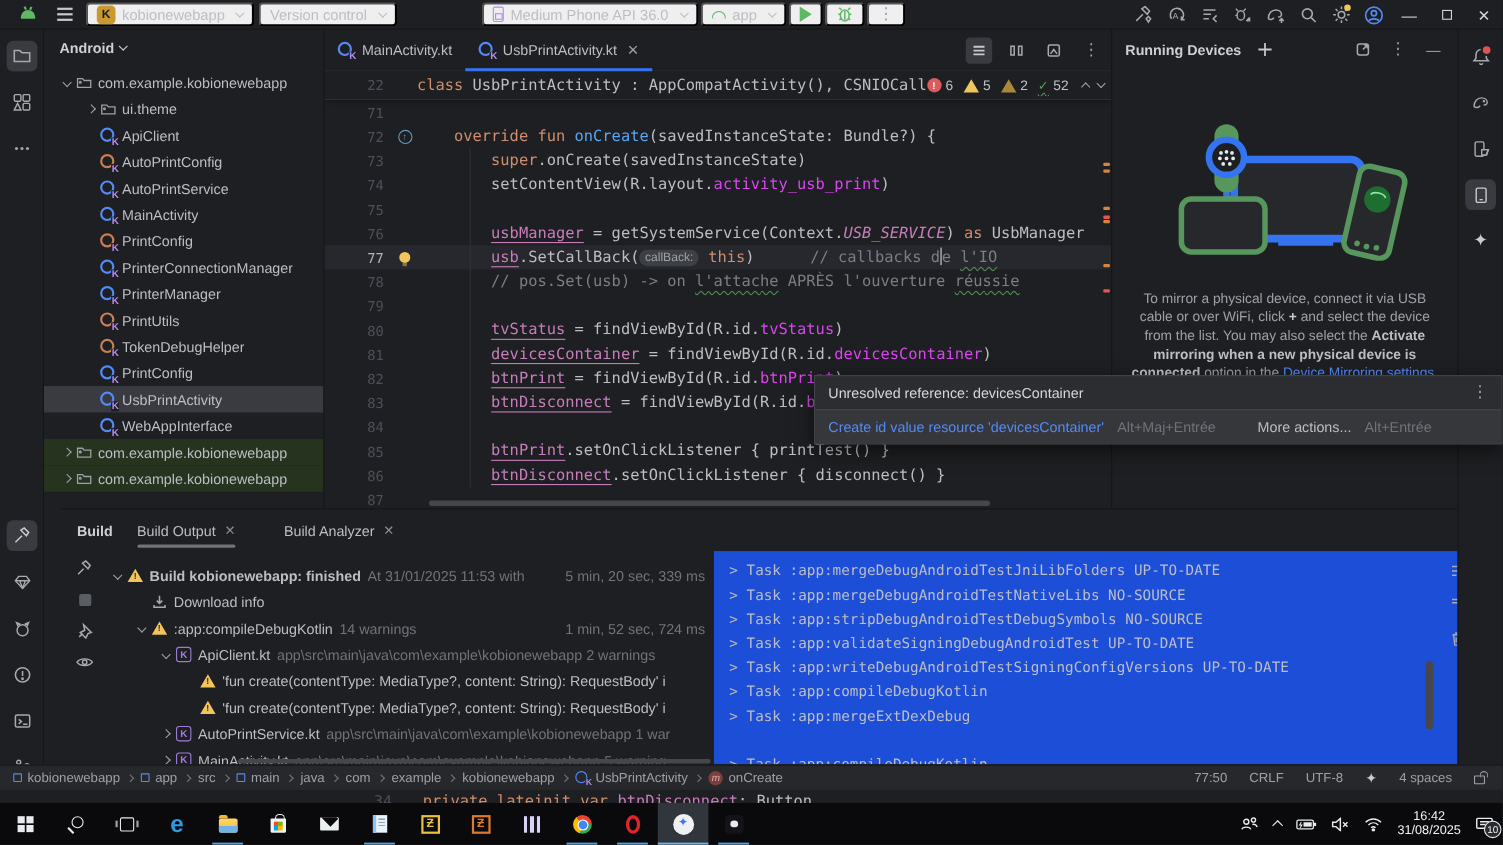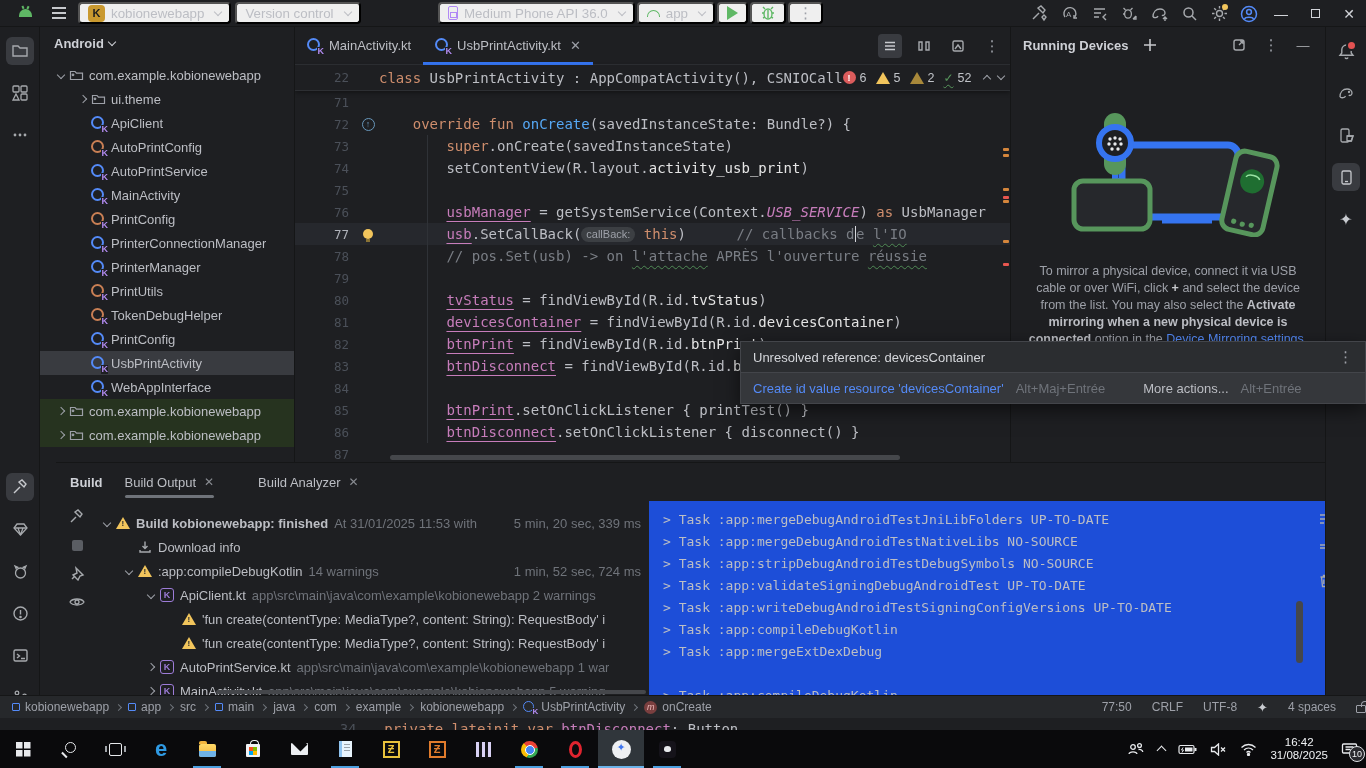--- a/index.html
+++ b/index.html
@@ -78,21 +78,21 @@
 .i-warn{width:0;height:0;border-left:7px solid transparent;border-right:7px solid transparent;border-bottom:12px solid #f2c55c;position:relative}
 .i-warn.weak{border-bottom-color:#a8883a}
 .i-ok{color:#57965c;font-size:12px;text-decoration:underline wavy #57965c;text-decoration-thickness:1px;text-underline-offset:2px}
 .i-chv{color:#9da0a8;display:flex;gap:8px;margin-left:4px}
 #code-lines{position:relative}
 .code-line{height:22px;display:flex;align-items:center}
 .code-line.current{background:#26282d}
 #indent-guide{position:absolute;left:132px;top:44px;width:1px;height:308px;background:#2f3237}
 .tk-kw{color:#cf8e6d}.tk-fn{color:#56a8f5}.tk-pl{color:#bcbec4}
 .tk-prop{color:#c77dbb;text-decoration:underline;text-decoration-thickness:1px;text-underline-offset:4px}
-.tk-err{color:#e5e5e5}
+.tk-err{color:#d946ef}
 .tk-const{color:#c77dbb;font-style:italic}
 .tk-cmt{color:#7a7e85}
 .tk-cmt-typo{color:#7a7e85;text-decoration:underline wavy #4f8a55;text-decoration-thickness:1px;text-underline-offset:4px}
 .tk-hint{display:inline-block;background:#3c3f43;color:#9da0a8;font-family:"Liberation Sans",sans-serif;font-size:11px;line-height:15px;border-radius:8px;padding:0 5px;transform:translateY(-1px)}
 .caret{display:inline-block;width:1.5px;height:16px;background:#d6d8dd;vertical-align:-3px}
 .ov-ic{width:13px;height:13px;border:1.4px solid #6897bb;border-radius:50%;color:#6897bb;font-size:9px;line-height:11px;text-align:center}
 .bulb{width:10px;height:10px;border-radius:50%;background:#f2c55c;position:relative}
 .bulb::after{content:'';position:absolute;left:3px;bottom:-3px;width:4px;height:3px;background:#8a7335}
 #e-stripe{position:absolute;right:0;top:66px;width:8px;bottom:0}
 .emark{position:absolute;right:1px;width:6px;height:3px;border-radius:1px}
@@ -143,21 +143,21 @@
 
 #statusbar{position:absolute;left:0;top:695px;width:1366px;height:23px;display:flex;align-items:center;background:#26282b;border-top:1px solid #151617;z-index:20;font-size:12px;color:#9da0a8}
 #crumbs{display:flex;align-items:center;gap:7px;padding-left:12px}
 .crumb{display:flex;align-items:center;gap:5px}
 .csep{display:inline-block;width:5px;height:5px;border-right:1.3px solid #6f737a;border-bottom:1.3px solid #6f737a;transform:rotate(-45deg)}
 .mod-sq{display:inline-block;width:8px;height:8px;border:1.5px solid #548af7;border-radius:1px}
 .kc-sm{position:relative;width:13px;height:13px;display:inline-block}
 .kc-sm i{position:absolute;left:0;top:0;width:11px;height:11px;border:1.7px solid #548af7;border-radius:50%}
 .kc-sm b{position:absolute;right:-2px;bottom:-2px;font-size:8px;line-height:8px;font-weight:700;color:#b18aee;background:#26282b}
 .mcirc{display:inline-flex;align-items:center;justify-content:center;width:13px;height:13px;border-radius:50%;background:#7a3f3f;color:#e8b5b5;font-size:9px;font-style:italic}
-#status-right{margin-left:auto;display:flex;align-items:center;gap:20px;padding-right:0}
+#status-right{margin-left:auto;display:flex;align-items:center;gap:20px;padding-right:16px}
 .spark-sm{color:#c8cbd0;font-size:13px}
 .lock{display:inline-block;width:10px;height:8px;border:1.4px solid #9da0a8;border-radius:1px;position:relative;margin-top:4px}
 .lock::before{content:'';position:absolute;left:4px;top:-5px;width:6px;height:5px;border:1.4px solid #9da0a8;border-bottom:none;border-radius:4px 4px 0 0}
 
 
 #peek{position:absolute;left:0;top:718px;width:1190px;height:12px;background:#1e1f22;overflow:hidden;z-index:15}
 #peek-inner{position:absolute;left:340px;top:0;display:flex;gap:28px;font-family:"DejaVu Sans Mono",monospace;font-size:13.5px;line-height:22px;white-space:pre}
 #peek-inner .num{color:#4b5059}
 
 

